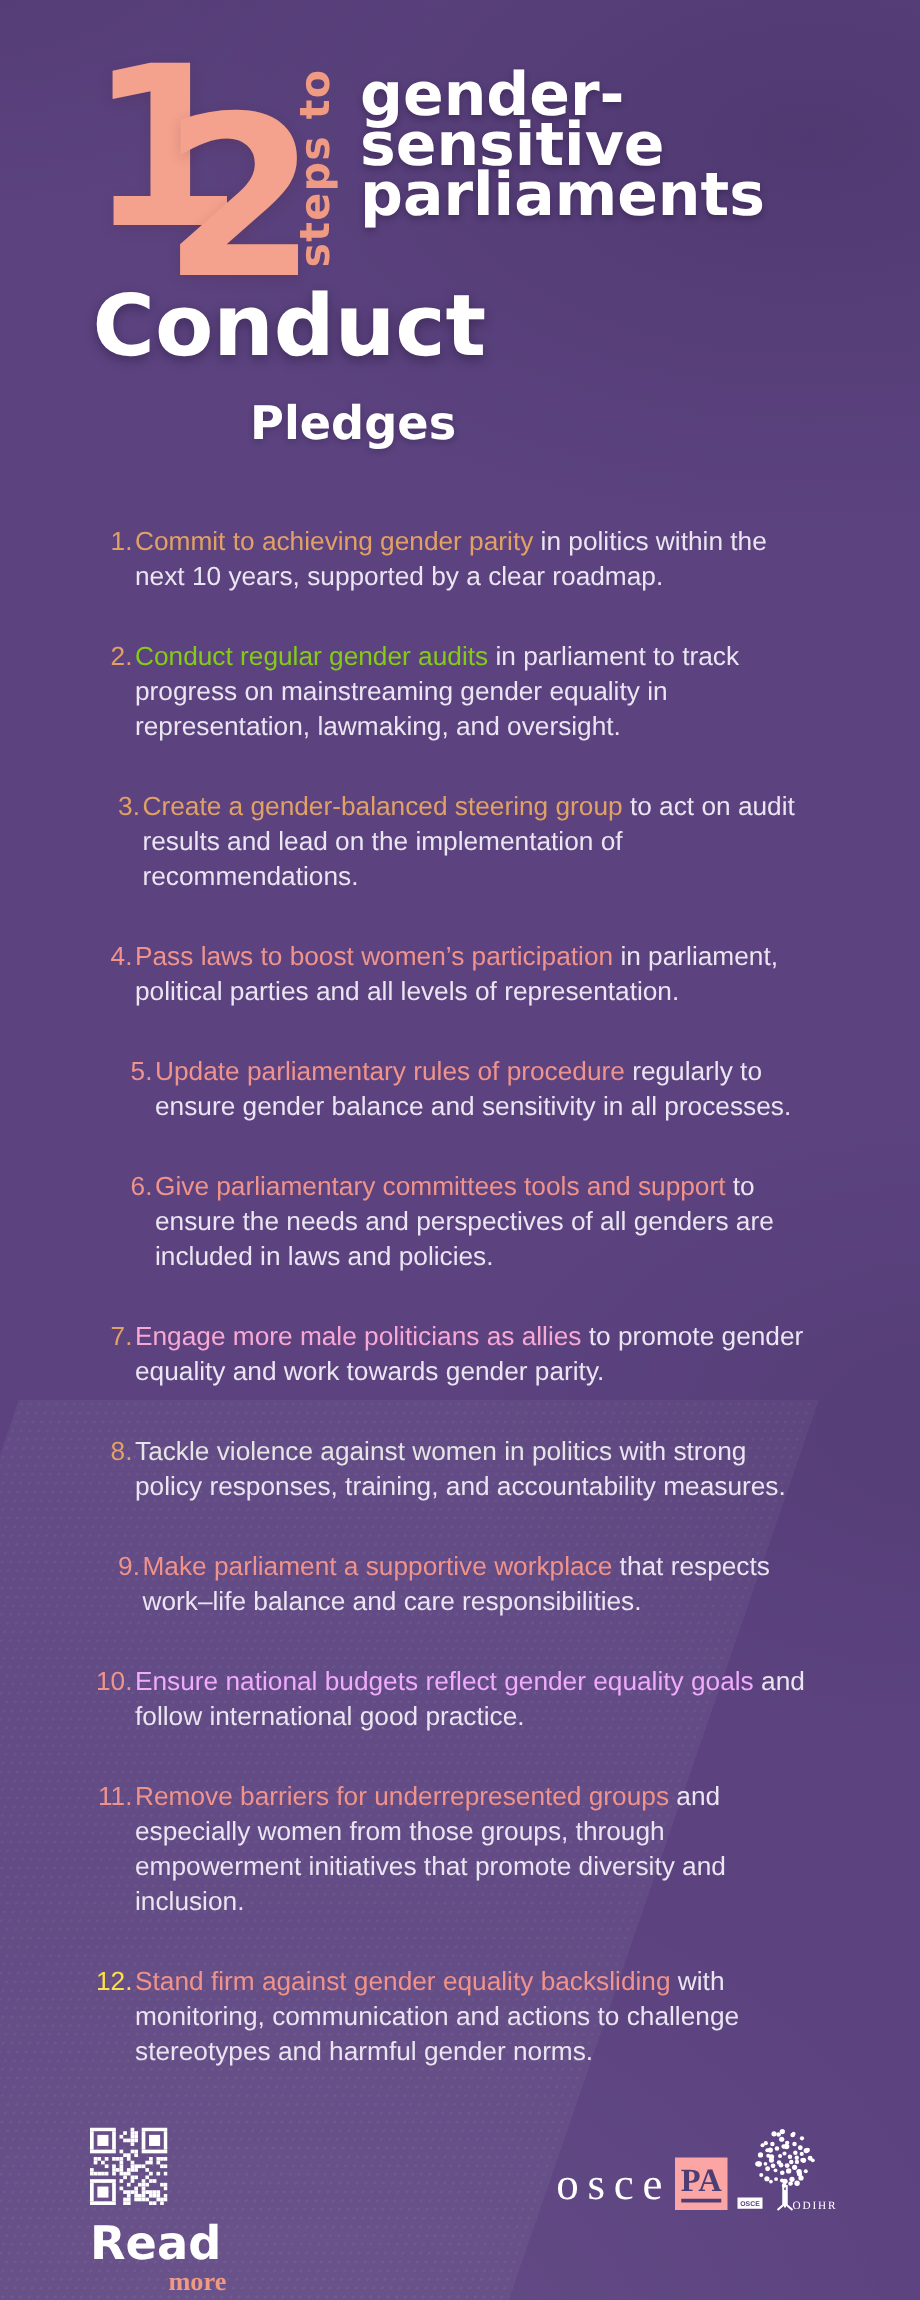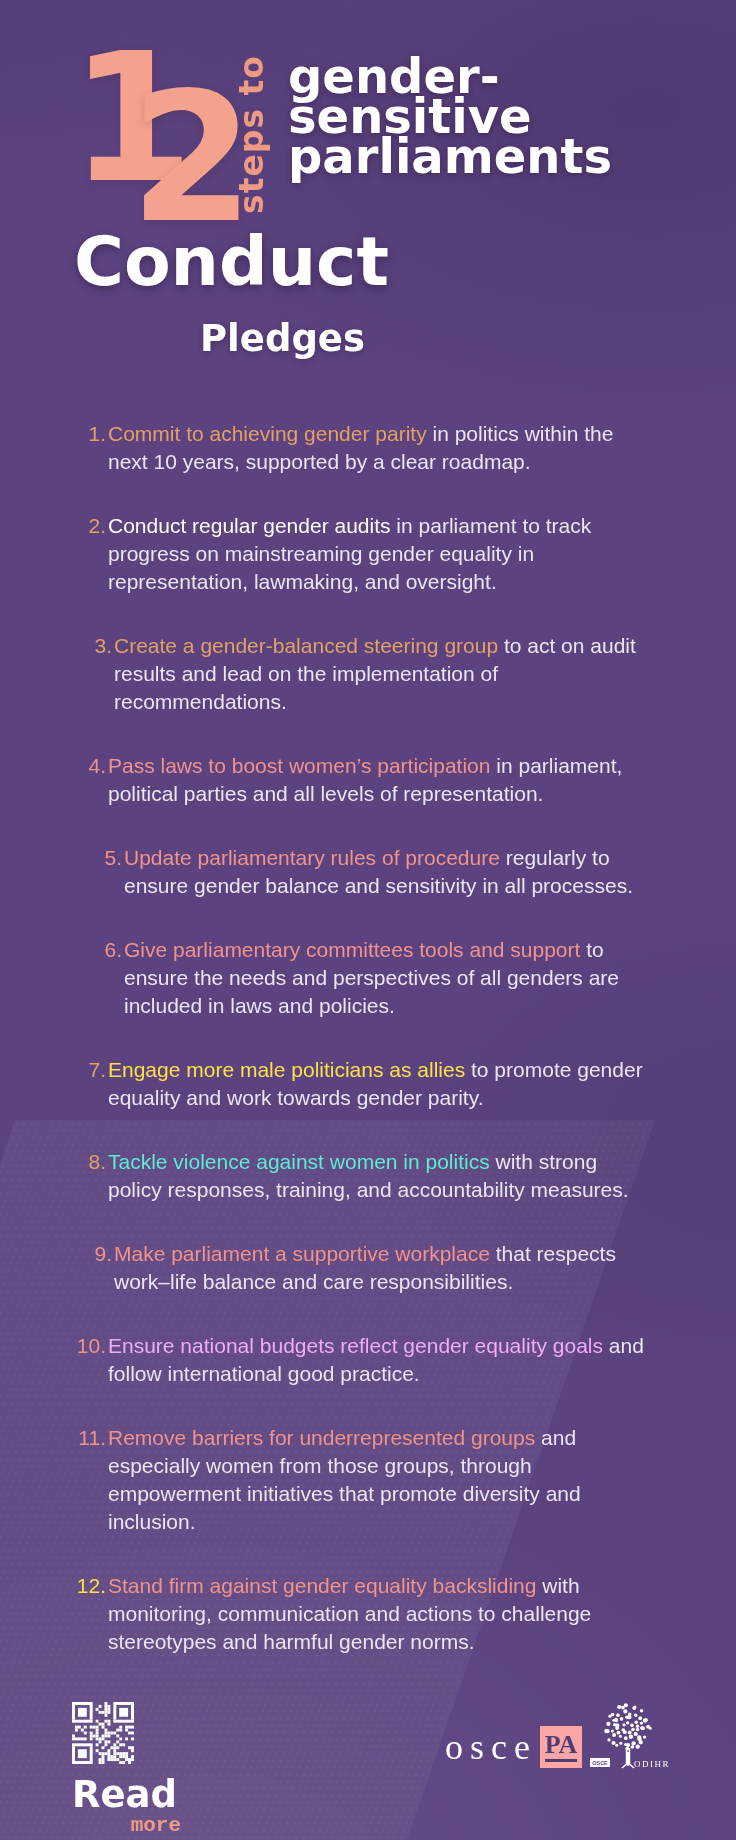--- a/index.html
+++ b/index.html
@@ -56,21 +56,21 @@
   .pledge .body{margin-left:2px;}
 
   
   .footer{position:absolute;left:72px;top:1698px;width:600px;height:90px;z-index:2;
     display:flex;align-items:flex-start;justify-content:space-between;}
   .read-block{display:flex;gap:12px;align-items:flex-start;flex-direction:column;}
   .qr{width:62px;height:62px;margin-top:4px;}
   .read-text{display:flex;flex-direction:column;}
   .read-main{font-family:"DejaVu Sans","Liberation Sans",sans-serif;font-weight:800;
     font-size:37px;line-height:1;color:#fff;}
-  .read-more{font-family:Liberation Mono, monospace;font-weight:800;
+  .read-more{font-family:Liberation Serif, serif;font-weight:800;
     font-size:21px;line-height:1;color:#ef9a82;align-self:flex-end;margin-top:2px;margin-right:-4px;}
   .logos{display:flex;align-items:center;gap:4px;margin-top:16px;}
   .osce-pa{display:flex;align-items:center;}
   .osce-word{font-family:"Liberation Serif",serif;font-size:36px;color:#fff;
     letter-spacing:7px;margin-right:3px;}
   .pa-box{width:42px;height:42px;background:#fca5a5;display:flex;align-items:center;justify-content:center;}
   .pa-box span{font-family:"Liberation Serif",serif;font-weight:700;font-size:26px;
     color:#4d3d75;border-bottom:3px solid #4d3d75;line-height:1;padding-bottom:1px;}
   .odihr{width:86px;height:80px;margin-top:-14px;}
 </style>
@@ -92,45 +92,45 @@
   <div class="helsinki display">Conduct</div>
   <div class="pledges-sub display">Pledges</div>
 
   <div class="pledge-list">
       <div class="pledge">
       <span class="num" style="color: rgb(226, 161, 100);">1.</span>
       <span class="body"><span style="color: rgb(226, 161, 100);">Commit to achieving gender parity</span><span> in politics within the next 10 years, supported by a clear roadmap.</span></span>
     </div>
       <div class="pledge">
       <span class="num" style="color: rgb(226, 161, 100);">2.</span>
-      <span class="body"><span style="color: #ffffff;">Conduct regular gender audits</span><span> in parliament to track progress on mainstreaming gender equality in representation, lawmaking, and oversight.</span></span>
+      <span class="body"><span style="color: #84cc16;">Conduct regular gender audits</span><span> in parliament to track progress on mainstreaming gender equality in representation, lawmaking, and oversight.</span></span>
     </div>
       <div class="pledge">
       <span class="num" style="color: rgb(226, 161, 100);">3.</span>
       <span class="body"><span style="color: rgb(226, 161, 100);">Create a gender-balanced steering group</span><span> to act on audit results and lead on the implementation of recommendations.</span></span>
     </div>
       <div class="pledge">
       <span class="num" style="color: rgb(240, 147, 138);">4.</span>
       <span class="body"><span style="color: rgb(240, 147, 138);">Pass laws to boost women’s participation</span><span> in parliament, political parties and all levels of representation.</span></span>
     </div>
       <div class="pledge">
       <span class="num" style="color: rgb(240, 147, 138);">5.</span>
       <span class="body"><span style="color: rgb(240, 147, 138);">Update parliamentary rules of procedure</span><span> regularly to ensure gender balance and sensitivity in all processes.</span></span>
     </div>
       <div class="pledge">
       <span class="num" style="color: rgb(240, 147, 138);">6.</span>
       <span class="body"><span style="color: rgb(240, 147, 138);">Give parliamentary committees tools and support</span><span> to ensure the needs and perspectives of all genders are included in laws and policies.</span></span>
     </div>
       <div class="pledge">
       <span class="num" style="color: rgb(226, 161, 100);">7.</span>
-      <span class="body"><span style="color: #fde047;">Engage more male politicians as allies</span><span> to promote gender equality and work towards gender parity.</span></span>
+      <span class="body"><span style="color: #f9a8d4;">Engage more male politicians as allies</span><span> to promote gender equality and work towards gender parity.</span></span>
     </div>
       <div class="pledge">
       <span class="num" style="color: rgb(226, 161, 100);">8.</span>
-      <span class="body"><span style="color: #5eead4;">Tackle violence against women in politics</span><span> with strong policy responses, training, and accountability measures.</span></span>
+      <span class="body"><span style="color: #e5e5e5;">Tackle violence against women in politics</span><span> with strong policy responses, training, and accountability measures.</span></span>
     </div>
       <div class="pledge">
       <span class="num" style="color: rgb(240, 147, 138);">9.</span>
       <span class="body"><span style="color: rgb(240, 147, 138);">Make parliament a supportive workplace</span><span> that respects work–life balance and care responsibilities.</span></span>
     </div>
       <div class="pledge">
       <span class="num" style="color: rgb(240, 147, 138);">10.</span>
       <span class="body"><span style="color: #f0abfc;">Ensure national budgets reflect gender equality goals</span><span> and follow international good practice.</span></span>
     </div>
       <div class="pledge">

